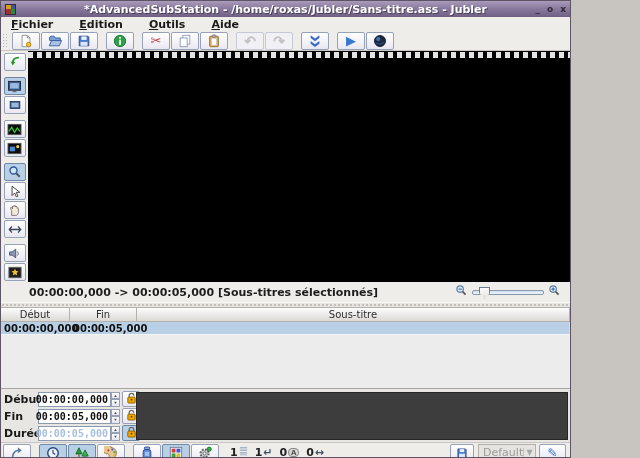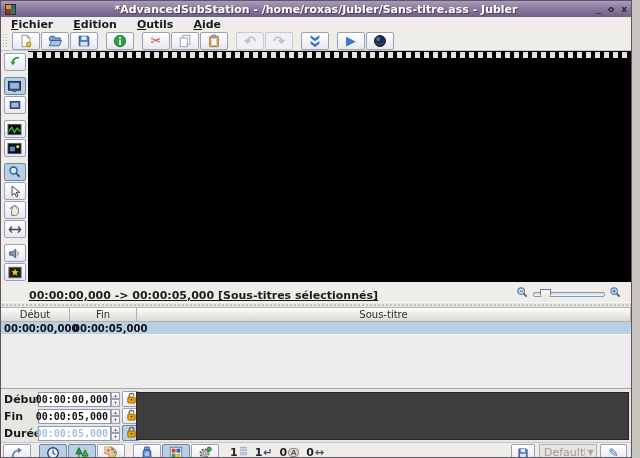--- a/index.html
+++ b/index.html
@@ -3,21 +3,21 @@
 <meta charset="utf-8">
 <style>
   * { box-sizing: border-box; }
   html,body { margin:0; padding:0; }
   body {
     width:640px; height:458px;
     font-family:"DejaVu Sans", sans-serif;
     background:#c8c4c0;
   }
   .window {
-    width:632px; height:458px;
+    width:571px; height:458px;
     border:1px solid #5d5566;
     background:#efedea;
     display:flex; flex-direction:column;
     overflow:hidden;
   }
 
   
   .titlebar {
     height:16px; flex:0 0 16px;
     background:linear-gradient(#aa9bbb, #8b7b9f 45%, #6f5f84);
@@ -31,21 +31,21 @@
   .win-icon i:nth-child(1){background:#d8a020;} .win-icon i:nth-child(2){background:#3a5a9a;}
   .win-icon i:nth-child(3){background:#a03030;} .win-icon i:nth-child(4){background:#2a8a3a;}
   .title-text { position:absolute; left:0; right:0; text-align:center; pointer-events:none; }
   .win-controls { margin-left:auto; display:flex; gap:7px; font-size:9px; color:#2e2838; text-shadow:none; font-weight:bold; z-index:1; }
   .win-controls span { cursor:default; line-height:14px; }
 
   
   .menubar {
     height:14px; flex:0 0 14px;
     display:flex; align-items:center;
-    padding-left:4px; gap:8px;
+    padding-left:4px; gap:14px;
     font-size:11px; font-weight:bold; color:#1a1a1a;
     background:#efedea;
   }
   .menu-item { padding:0 6px; line-height:13px; }
   .menu-item u { text-decoration:underline; }
 
   
   .toolbar {
     height:20px; flex:0 0 20px;
     display:flex; align-items:center;
@@ -88,24 +88,23 @@
   .sbtn.selected { background:#b8cfe5; border-color:#6e89a6; }
   .sgap { height:5px; flex:0 0 5px; }
   .video-frame { flex:1; background:#000; position:relative; }
   .filmstrip {
     position:absolute; top:1px; left:0; right:0; height:6px;
     background:repeating-linear-gradient(90deg, #e3e3e3 0 5px, #040404 5px 9px);
   }
 
   
   .vstatus {
-    flex:0 0 20px; display:flex; align-items:flex-end;
+    flex:0 0 20px; display:flex; align-items:center;
     background:#efedea; font-size:11px; font-weight:bold; color:#1c1c1c;
     padding-left:28px;
-    text-decoration:underline;
   }
   .vstatus-right { margin-left:auto; display:flex; align-items:center; gap:4px; padding-right:9px; }
   .zoom-slider {
     width:72px; height:5px; border:1px solid #8a98ac; border-radius:2px;
     background:linear-gradient(#cfe0f0,#eef4fa); position:relative;
   }
   .zoom-thumb {
     position:absolute; left:6px; top:-4px; width:11px; height:12px;
     background:linear-gradient(#fdfdfd,#e2e0da);
     border:1px solid #6e7a90;

